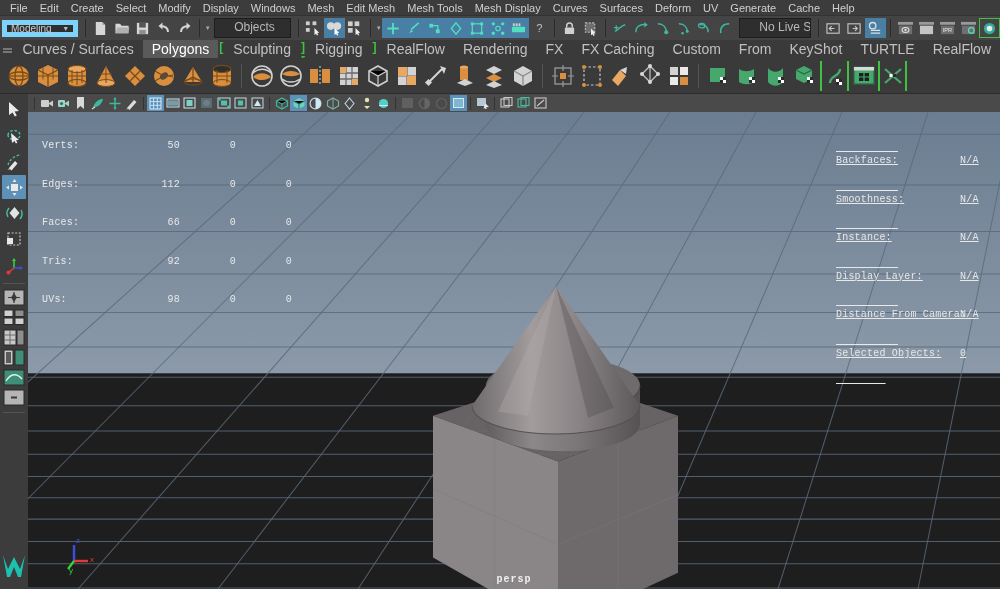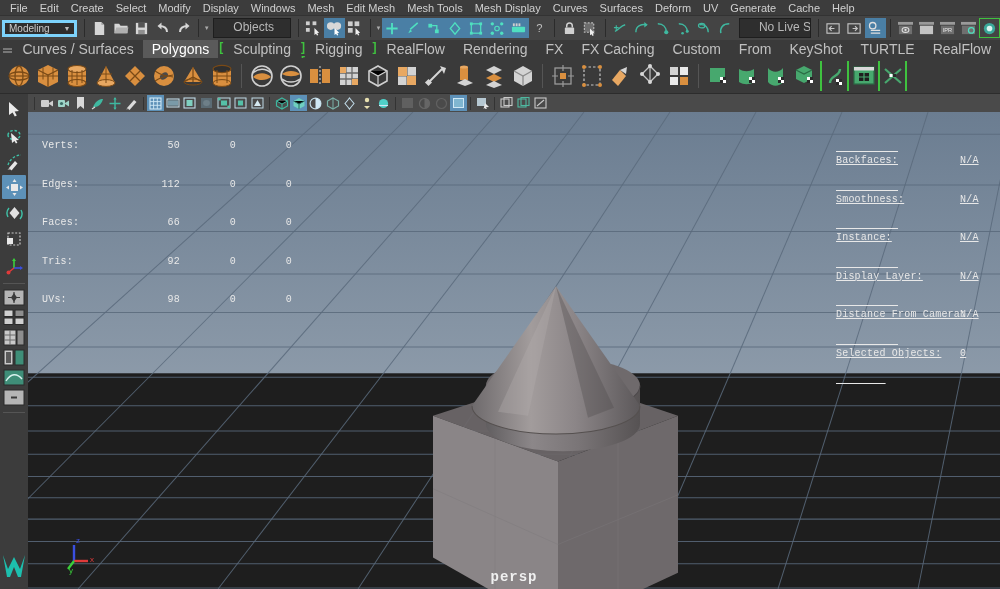--- a/index.html
+++ b/index.html
@@ -21,21 +21,21 @@
     padding:0 6px; font-size:11px; color:#d0d0d0; line-height:16px;
     white-space:nowrap; cursor:default;
   }
 
   
   .statusbar {
     height:24px; background:#444444; display:flex; align-items:center;
     flex:0 0 24px; padding-left:2px; gap:0px;
   }
   .menu-sel {
-    width:104px; height:17px; background:#2e2e2e; border:3px solid #7dd3fc;
+    width:104px; height:17px; background:#2e2e2e; border:5px solid #7dd3fc;
     display:flex; align-items:center; justify-content:space-between;
     padding:0 4px; font-size:10px; color:#ccc; margin-right:3px;
   }
   .menu-sel .cv { font-size:7px; color:#bbb; }
   .sep { width:1px; height:18px; background:#2b2b2b; margin:0 4px; flex:0 0 1px; }
   .tb-ico {
     width:21px; height:20px; display:flex; align-items:center; justify-content:center;
     flex:0 0 21px; position:relative;
   }
   .tb-ico.on { background:#4a7fa5; }
@@ -113,21 +113,21 @@
   .hud-r { right:8px; top:19px;text-decoration:underline; }
   .hud-row { height:16.6px; line-height:16.6px; display:flex; }
   .hl-lbl { width:78px; }
   .hl-v1 { width:60px; text-align:right; }
   .hl-v2 { width:56px; text-align:right; }
   .hr-lbl { width:124px; }
   .hr-v { width:32px; text-align:left; }
 
   .persp-lbl {
     position:absolute; left:0; right:0; bottom:4px; text-align:center;
-    font-family:"Liberation Mono", monospace; font-size:14px; color:#f0f0f0;
+    font-family:"Liberation Mono", monospace; font-size:10px; color:#f0f0f0;
     letter-spacing:1px; font-weight:bold;
   }
   .axis-giz { position:absolute; left:32px; bottom:14px; width:46px; height:44px; }
 </style>
 </head>
 <body>
 
 <div class="app">
 
   <div class="menubar">

